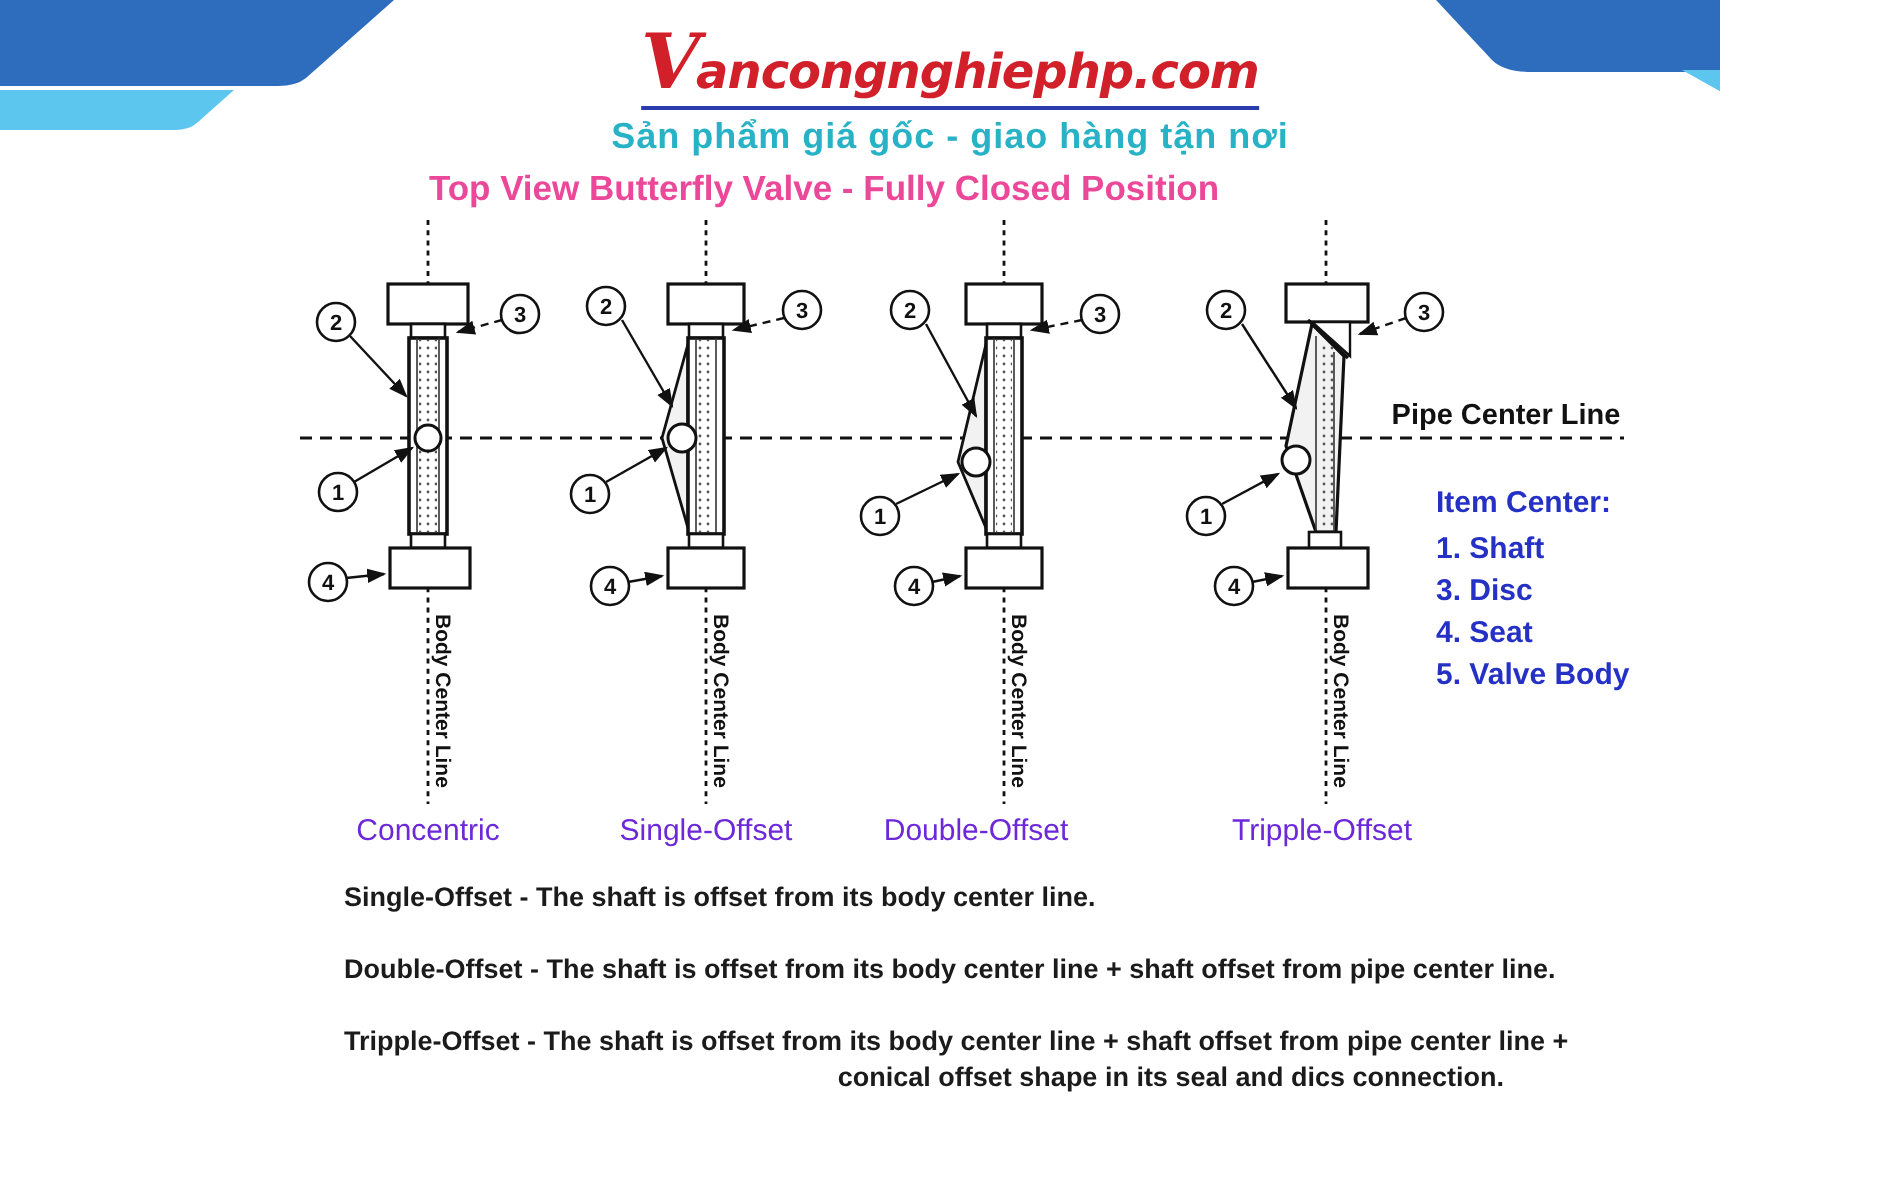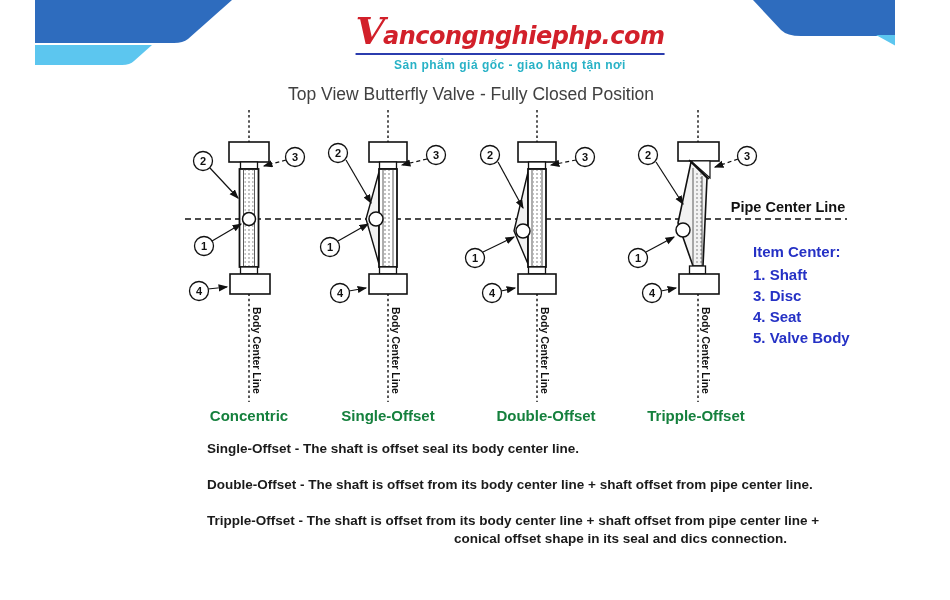--- a/index.html
+++ b/index.html
@@ -1,35 +1,35 @@
 <!DOCTYPE html>
 <html><head>
 <meta charset="utf-8">
 <style>
   html,body{margin:0;padding:0;background:#fff;}
   .stage{position:relative;width:860px;height:600px;background:#ffffff;overflow:hidden;
-         font-family:"Liberation Sans",sans-serif;margin-left:35px;}
+         font-family:"Liberation Sans",sans-serif;}
   svg{display:block;}
   .deco{position:absolute;left:0;top:0;}
   .logo{position:absolute;left:475px;top:14px;transform:translateX(-50%);text-align:center;cursor:pointer;}
   .logo-row{display:inline-block;white-space:nowrap;border-bottom:2px solid #2b3cae;padding-bottom:0px;}
   .logo-v{font-family:"DejaVu Serif",serif;font-style:italic;font-weight:bold;
           font-size:38px;line-height:34px;color:#d2202a;letter-spacing:-2px;}
   .logo-brand{font-family:"DejaVu Sans",sans-serif;font-style:italic;font-weight:bold;
           font-size:24px;line-height:34px;color:#d2202a;letter-spacing:-0.5px;}
-  .logo-tagline{font-size:12px;font-weight:bold;color:#28b2c6;margin-top:3px;letter-spacing:0.5px;}
-  .page-title{position:absolute;left:436px;top:84px;transform:translateX(-50%);
-          font-size:17.5px;font-weight:normal;color:#404040;white-space:nowrap;}
+  .logo-tagline{font-size:18px;font-weight:bold;color:#28b2c6;margin-top:3px;letter-spacing:0.5px;}
+  .page-title{position:absolute;left:412px;top:84px;transform:translateX(-50%);
+          font-size:17.5px;font-weight:bold;color:#ec4899;white-space:nowrap;}
   .diagram-svg{position:absolute;left:140px;top:105px;}
   .legend{position:absolute;left:718px;top:243px;color:#2531c5;font-weight:bold;font-size:15px;}
   .legend-title{margin-bottom:6px;}
   .legend-item{margin-top:3px;line-height:18px;}
   .valve-label{position:absolute;top:407px;transform:translateX(-50%);
-          color:#15803d;font-weight:bold;font-size:15px;white-space:nowrap;}
-  .vl-0{left:214px;} .vl-1{left:353px;} .vl-2{left:511px;} .vl-3{left:661px;}
+          color:#6d28d9;font-weight:normal;font-size:15px;white-space:nowrap;}
+  .vl-0{left:214px;} .vl-1{left:353px;} .vl-2{left:488px;} .vl-3{left:661px;}
   .notes{position:absolute;left:172px;top:441px;width:600px;color:#1b1b1b;
           font-weight:bold;font-size:13.5px;}
   .note-line{position:absolute;left:0;white-space:nowrap;}
   .n0{top:0;} .n1{top:36px;} .n2{top:72px;}
   .n3{top:90px;width:580px;text-align:right;white-space:nowrap;}
 </style>
 </head>
 <body>
 
 <div class="stage">
@@ -178,19 +178,19 @@
     <div class="legend-item">4. Seat</div>
     <div class="legend-item">5. Valve Body</div>
   </div>
 
   <div class="valve-label vl-0">Concentric</div>
   <div class="valve-label vl-1">Single-Offset</div>
   <div class="valve-label vl-2">Double-Offset</div>
   <div class="valve-label vl-3">Tripple-Offset</div>
 
   <div class="notes">
-    <div class="note-line n0">Single-Offset - The shaft is offset seal its body center line.</div>
+    <div class="note-line n0">Single-Offset - The shaft is offset from its body center line.</div>
     <div class="note-line n1">Double-Offset - The shaft is offset from its body center line + shaft offset from pipe center line.</div>
     <div class="note-line n2">Tripple-Offset - The shaft is offset from its body center line + shaft offset from pipe center line +</div>
     <div class="note-line n3">conical offset shape in its seal and dics connection.</div>
   </div>
 
 </div>
 
 </body></html>

